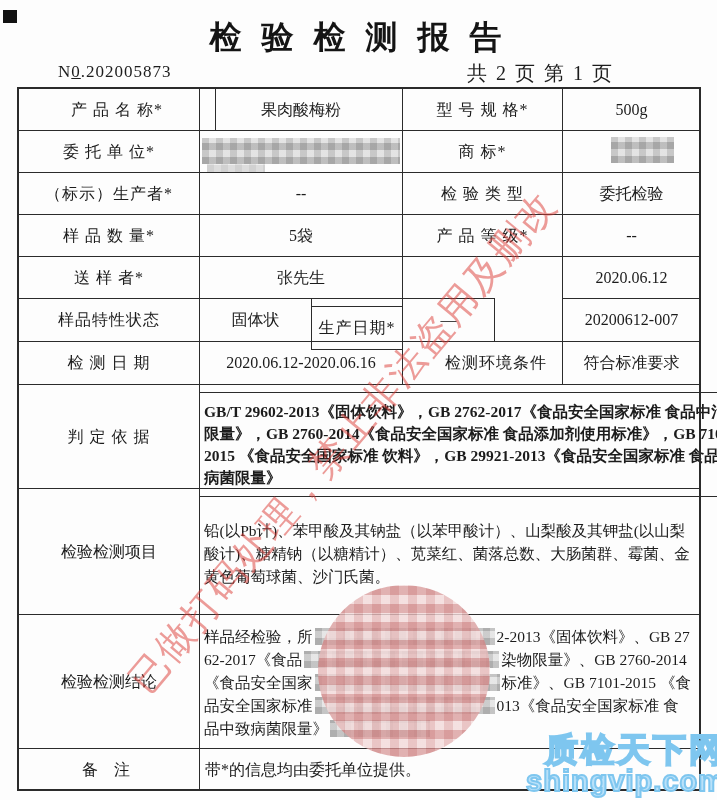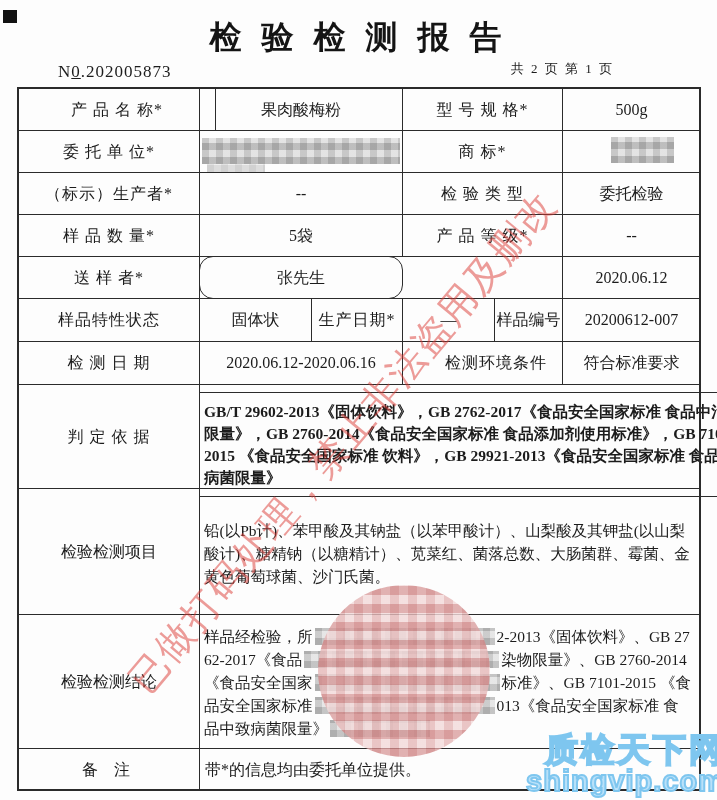--- a/index.html
+++ b/index.html
@@ -10,21 +10,21 @@
     background:#fdfdfd; overflow:hidden;
   }
   .corner-mark { position:absolute; left:3px; top:10px; width:14px; height:13px; background:#121212; }
   .doc-title {
     position:absolute; left:0; top:16px; width:717px; text-align:center;
     font-size:32px; font-weight:600; letter-spacing:6px; color:#141414;
     font-family:"Liberation Serif","DejaVu Serif",serif;
   }
   .report-no { position:absolute; left:58px; top:62px; font-size:17px; letter-spacing:1px; }
   .report-no .u { text-decoration:underline; }
-  .page-info { position:absolute; right:103px; top:60px; font-size:13px; letter-spacing:2px; }
+  .page-info { position:absolute; right:103px; top:60px; font-size:20px; letter-spacing:2px; }
 
   .cell {
     position:absolute; border:1px solid #2b2b2b;
     display:flex; align-items:center; justify-content:center;
     font-size:16px; line-height:1.25; text-align:center; background:transparent;
   }
   .cell.lbl { letter-spacing:1px; }
   .cell.txt { justify-content:flex-start; align-items:flex-start; text-align:left; }
   .outer-frame { position:absolute; left:17px; top:87px; width:684px; height:704px; border:2px solid #2b2b2b; pointer-events:none; }
 
@@ -100,28 +100,27 @@
   <div class="cell" style="left:199px;top:172px;width:204px;height:43px;">--</div>
   <div class="cell lbl" style="left:402px;top:172px;width:161px;height:43px;">检 验 类 型</div>
   <div class="cell" style="left:562px;top:172px;width:139px;height:43px;">委托检验</div>
 
   <div class="cell lbl" style="left:18px;top:214px;width:182px;height:43px;">样 品 数 量*</div>
   <div class="cell" style="left:199px;top:214px;width:204px;height:43px;">5袋</div>
   <div class="cell lbl" style="left:402px;top:214px;width:161px;height:43px;">产 品 等 级*</div>
   <div class="cell" style="left:562px;top:214px;width:139px;height:43px;">--</div>
 
   <div class="cell lbl" style="left:18px;top:256px;width:182px;height:43px;">送 样 者*</div>
-  <div class="cell" style="left:199px;top:256px;width:204px;height:43px;border-radius:14px;">张先生</div>
+  <div class="cell" style="left:199px;top:256px;width:204px;height:43px;">张先生</div>
   <div class="cell" style="left:562px;top:256px;width:139px;height:43px;">2020.06.12</div>
 
   <div class="cell lbl" style="left:18px;top:298px;width:182px;height:44px;">样品特性状态</div>
   <div class="cell" style="left:199px;top:298px;width:113px;height:44px;">固体状</div>
-  <div class="cell lbl" style="left:311px;top:298px;width:92px;height:44px;">生产日期*</div>
+  <div class="cell lbl" style="left:311px;top:306px;width:92px;height:44px;">生产日期*</div>
   <div class="cell" style="left:402px;top:298px;width:93px;height:44px;">—</div>
-  <div class="cell lbl" style="left:494px;top:298px;width:69px;height:44px;letter-spacing:0;">样品编号</div>
   <div class="cell" style="left:562px;top:298px;width:139px;height:44px;font-family:Liberation Serif, serif;">20200612-007</div>
 
   <div class="cell lbl" style="left:18px;top:341px;width:182px;height:44px;">检 测 日 期</div>
   <div class="cell" style="left:199px;top:341px;width:204px;height:44px;">2020.06.12-2020.06.16</div>
   <div class="cell lbl" style="left:402px;top:341px;width:161px;height:44px;padding-left:27px;">检测环境条件</div>
   <div class="cell lbl" style="left:18px;top:384px;width:182px;height:105px;">判 定 依 据</div>
 
   <div class="cell" style="left:562px;top:341px;width:139px;height:44px;">符合标准要求</div>
   <div class="cell txt" style="left:199px;top:392px;width:572px;height:105px;font-weight:bold;">
     <div class="block-text">GB/T 29602-2013《固体饮料》，GB 2762-2017《食品安全国家标准 食品中污染物限量》，GB 2760-2014《食品安全国家标准 食品添加剂使用标准》，GB 7101-2015 《食品安全国家标准 饮料》，GB 29921-2013《食品安全国家标准 食品中致病菌限量》</div>

